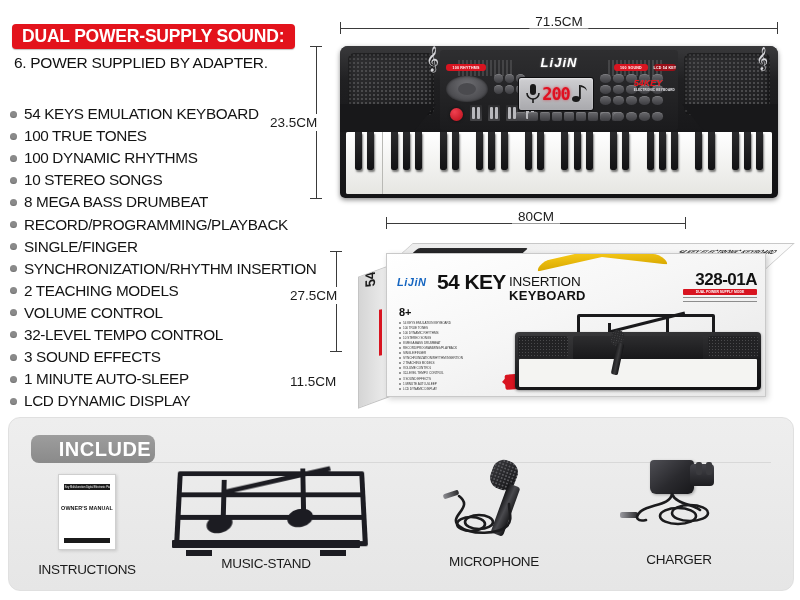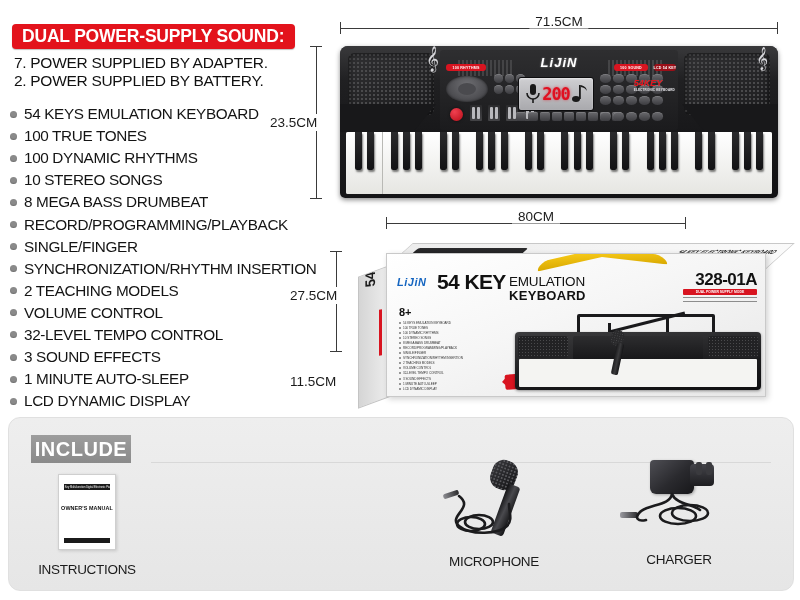--- a/index.html
+++ b/index.html
@@ -402,22 +402,22 @@
   
   .include-panel{
     position:absolute;left:8px;top:417px;width:784px;height:172px;
     background:linear-gradient(180deg,#eeeeee,#e6e6e6);
     border-radius:12px;
     border:1px solid #e0e0e0;
   }
   .include-tab{
     position:absolute;left:22px;top:17px;width:100px;height:28px;
     background:linear-gradient(180deg,#9d9d9d,#8a8a8a);
-    border-radius:0;
-    display:flex;align-items:center;justify-content:center;
+    border-radius:8px;
+    display:flex;align-items:center;justify-content:center;padding-left:24px;
   }
   .include-tab span{
     color:#fff;font-size:20px;font-weight:bold;letter-spacing:.5px;
   }
   .include-rule{
     position:absolute;left:142px;right:22px;top:44px;height:1px;background:#d8d8d8;
   }
 
   .acc{position:absolute;display:flex;flex-direction:column;align-items:center;}
   .acc .cap{
@@ -522,22 +522,21 @@
 <body>
 
 <div class="page">
 
   <div class="spec-col">
 
     <div class="mode-badge">
       <span>DUAL POWER-SUPPLY SOUND:</span>
     </div>
 
-    <div class="mode-line l1">7. POWER SUPPLIED BY ADAPTER.</div>
-    <div class="mode-line l2">2. POWER SUPPLIED BY BATTERY.</div>
+    <div class="mode-line l1">6. POWER SUPPLIED BY ADAPTER.</div>
 
     <div class="feat-list">
       <div class="feat">
           <i class="dot"></i>
           <span class="txt">54 KEYS EMULATION KEYBOARD</span>
         </div>
       <div class="feat">
           <i class="dot"></i>
           <span class="txt">100 TRUE TONES</span>
         </div>
@@ -797,21 +796,21 @@
       <div class="box-side">
         <div class="side-54">54 KEY</div>
         <div class="side-redline"></div>
       </div>
 
       <div class="box-front">
         <div class="swoosh"></div>
 
         <div class="bf-logo">LiJiN</div>
         <div class="bf-title">54 KEY</div>
-        <div class="bf-sub">EMULATION</div>
+        <div class="bf-sub">INSERTION</div>
         <div class="bf-sub2">KEYBOARD</div>
 
         <div class="bf-model">328-01A</div>
         <div class="bf-model-badge">DUAL POWER SUPPLY MODE</div>
         <div class="bf-model-lines">
           <i></i>
             <i></i>
         </div>
 
         <div class="age-badge">8+</div>
@@ -915,20 +914,39 @@
       <div class="art">
         <div class="manual">
           <div class="hdr">54 Key Multi-function Digital Electronic Piano</div>
           <div class="ttl">OWNER'S MANUAL</div>
           <div class="ftr"></div>
         </div>
       </div>
       <div class="cap" style="margin-top:12px;">INSTRUCTIONS</div>
     </div>
 
+    <div class="acc" style="left:152px;top:50px;width:210px;">
+      <div class="art">
+        <div class="stand">
+          <div class="frame">
+            <div class="rail r1"></div>
+            <div class="rail r2"></div>
+            <div class="beam"></div>
+            <div class="stem s1"></div>
+            <div class="stem s2"></div>
+            <div class="head h1"></div>
+            <div class="head h2"></div>
+          </div>
+          <div class="base"></div>
+          <div class="foot f1"></div>
+          <div class="foot f2"></div>
+        </div>
+      </div>
+      <div class="cap" style="margin-top:4px;">MUSIC-STAND</div>
+    </div>
 
     <div class="acc" style="left:410px;top:46px;width:150px;">
       <div class="art">
         <div class="micacc">
           <div class="mhead"></div>
           <div class="mbody"></div>
           <div class="jack"></div>
           <svg width="130" height="88" viewBox="0 0 130 88">
             <path d="M30 32 C46 44, 18 52, 30 62 C42 72, 70 70, 78 62 C84 56, 80 48, 80 40" stroke="#1b1b1d" stroke-width="2.6" fill="none" stroke-linecap="round"></path>
             <ellipse cx="42" cy="60" rx="14" ry="7" stroke="#1b1b1d" stroke-width="2.6" fill="none"></ellipse>

